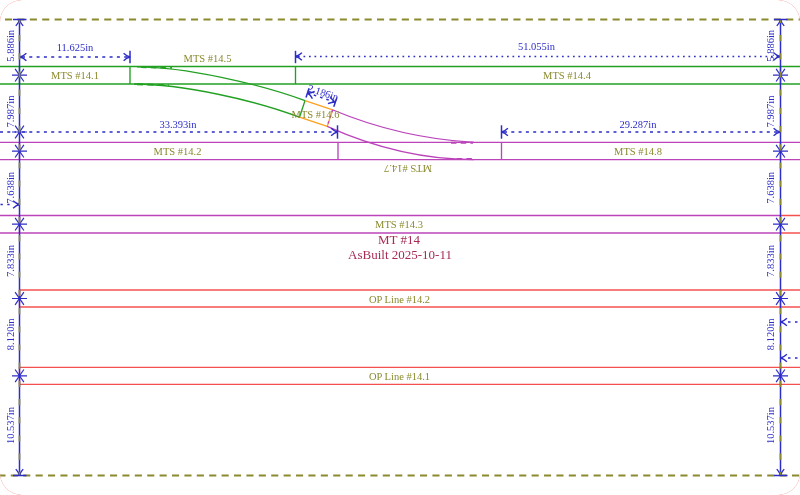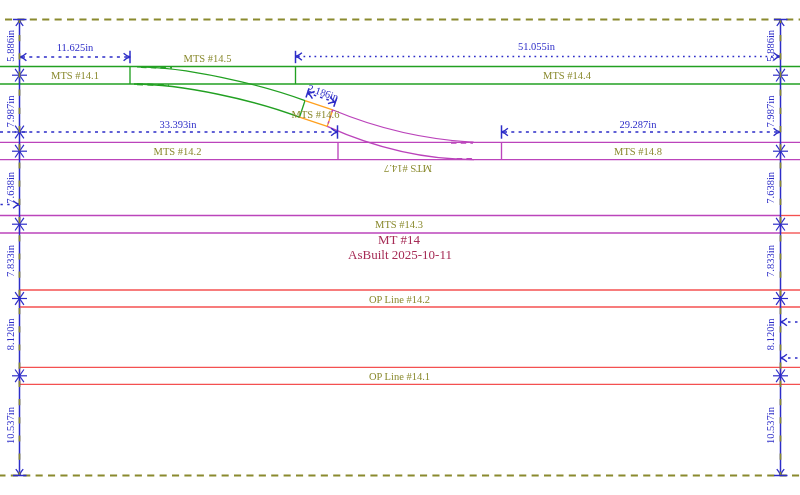--- a/index.html
+++ b/index.html
@@ -1,16 +1,16 @@
 <!DOCTYPE html>
 <html><head>
 <meta charset="utf-8">
 <style>
   html,body{margin:0;padding:0;background:#ffffff;}
-  #page{width:800px;height:495px;position:relative;overflow:hidden;background:#ef4444;}
+  #page{width:800px;height:495px;position:relative;overflow:hidden;background:#ef4444;border-radius:22px;}
   svg{display:block;}
   text{font-family:"Liberation Serif", serif;}
 </style>
 </head>
 <body>
 <div id="page">
 <svg width="800" height="495" viewBox="0 0 800 495">
 <defs>
   <g id="st" stroke="#2D2DC8" stroke-width="1.2">
     <line x1="-7.5" y1="0" x2="7.5" y2="0"></line>

